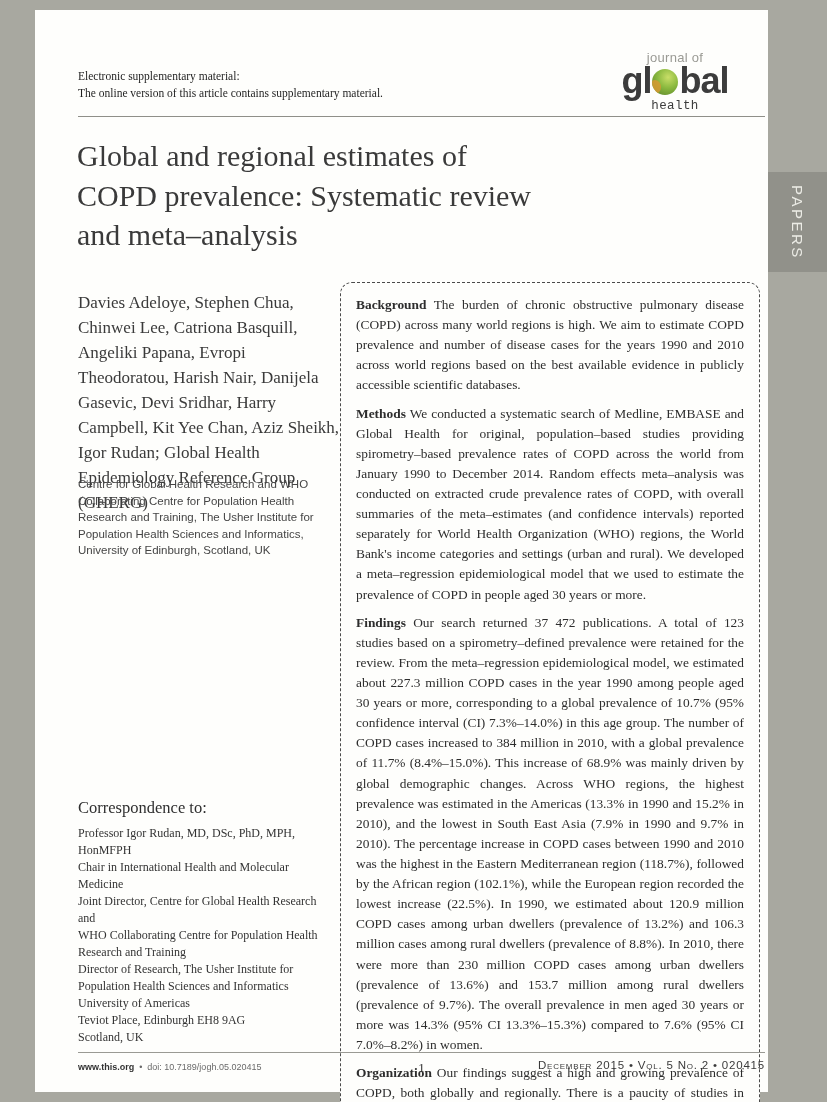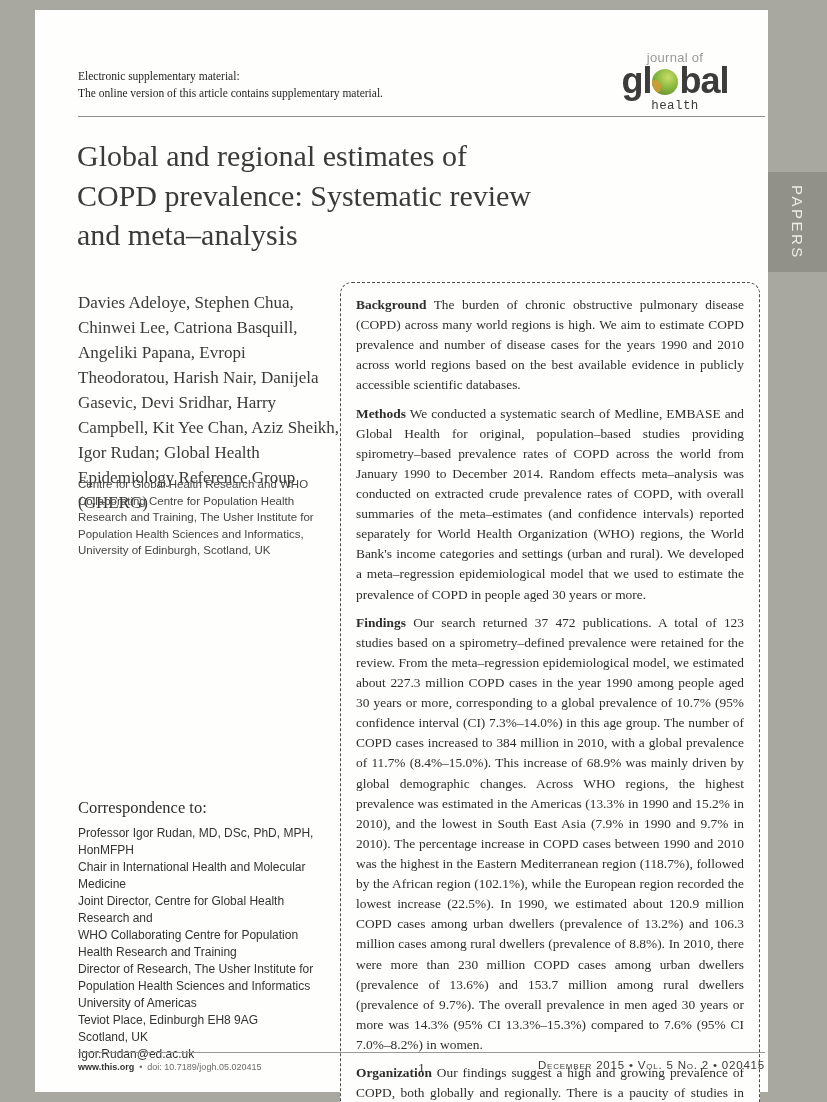--- a/index.html
+++ b/index.html
@@ -80,21 +80,21 @@
   }
   .correspondence {
     position:absolute; left:43px; top:788px; width:258px;
   }
   .correspondence h3 {
     margin:0 0 7px 0; font-weight:normal;
     font-size:16.5px; color:#2f2f2f;
     font-family:"Liberation Serif", serif;
   }
   .correspondence div {
-    font-family:Liberation Sans, sans-serif;
+    font-family:Liberation Serif, serif;
     font-size:12px; line-height:1.42; color:#333;
   }
   
   .abstract {
     position:absolute; left:305px; top:272px; width:420px;
     box-sizing:border-box;
     border:1.6px dashed #4a4a4a; border-radius:12px;
     padding:12px 15px 13px 15px;
     background:#fefefc;
   }
@@ -162,21 +162,20 @@
   <div class="correspondence">
     <h3>Correspondence to:</h3>
     <div>Professor Igor Rudan, MD, DSc, PhD, MPH, HonMFPH</div>
     <div>Chair in International Health and Molecular Medicine</div>
     <div>Joint Director, Centre for Global Health Research and</div>
     <div>WHO Collaborating Centre for Population Health Research and Training</div>
     <div>Director of Research, The Usher Institute for Population Health Sciences and Informatics</div>
     <div>University of Americas</div>
     <div>Teviot Place, Edinburgh EH8 9AG</div>
     <div>Scotland, UK</div>
-    <div>Igor.Rudan@ed.ac.uk</div>
   </div>
 
   <div class="abstract">
     <p><span class="lbl">Background</span> <span>The burden of chronic obstructive pulmonary disease (COPD) across many world regions is high. We aim to estimate COPD prevalence and number of disease cases for the years 1990 and 2010 across world regions based on the best available evidence in publicly accessible scientific databases.</span></p>
     <p><span class="lbl">Methods</span> <span>We conducted a systematic search of Medline, EMBASE and Global Health for original, population–based studies providing spirometry–based prevalence rates of COPD across the world from January 1990 to December 2014. Random effects meta–analysis was conducted on extracted crude prevalence rates of COPD, with overall summaries of the meta–estimates (and confidence intervals) reported separately for World Health Organization (WHO) regions, the World Bank's income categories and settings (urban and rural). We developed a meta–regression epidemiological model that we used to estimate the prevalence of COPD in people aged 30 years or more.</span></p>
     <p><span class="lbl">Findings</span> <span>Our search returned 37 472 publications. A total of 123 studies based on a spirometry–defined prevalence were retained for the review. From the meta–regression epidemiological model, we estimated about 227.3 million COPD cases in the year 1990 among people aged 30 years or more, corresponding to a global prevalence of 10.7% (95% confidence interval (CI) 7.3%–14.0%) in this age group. The number of COPD cases increased to 384 million in 2010, with a global prevalence of 11.7% (8.4%–15.0%). This increase of 68.9% was mainly driven by global demographic changes. Across WHO regions, the highest prevalence was estimated in the Americas (13.3% in 1990 and 15.2% in 2010), and the lowest in South East Asia (7.9% in 1990 and 9.7% in 2010). The percentage increase in COPD cases between 1990 and 2010 was the highest in the Eastern Mediterranean region (118.7%), followed by the African region (102.1%), while the European region recorded the lowest increase (22.5%). In 1990, we estimated about 120.9 million COPD cases among urban dwellers (prevalence of 13.2%) and 106.3 million cases among rural dwellers (prevalence of 8.8%). In 2010, there were more than 230 million COPD cases among urban dwellers (prevalence of 13.6%) and 153.7 million among rural dwellers (prevalence of 9.7%). The overall prevalence in men aged 30 years or more was 14.3% (95% CI 13.3%–15.3%) compared to 7.6% (95% CI 7.0%–8.2%) in women.</span></p>
     <p><span class="lbl">Organization</span> <span>Our findings suggest a high and growing prevalence of COPD, both globally and regionally. There is a paucity of studies in Africa, South East Asia and the Eastern Mediterranean region. There is a need for governments, policy makers and international organizations to consider strengthening collaborations to address COPD globally.</span></p>
   </div>
 
   <div class="rule-bottom"></div>

